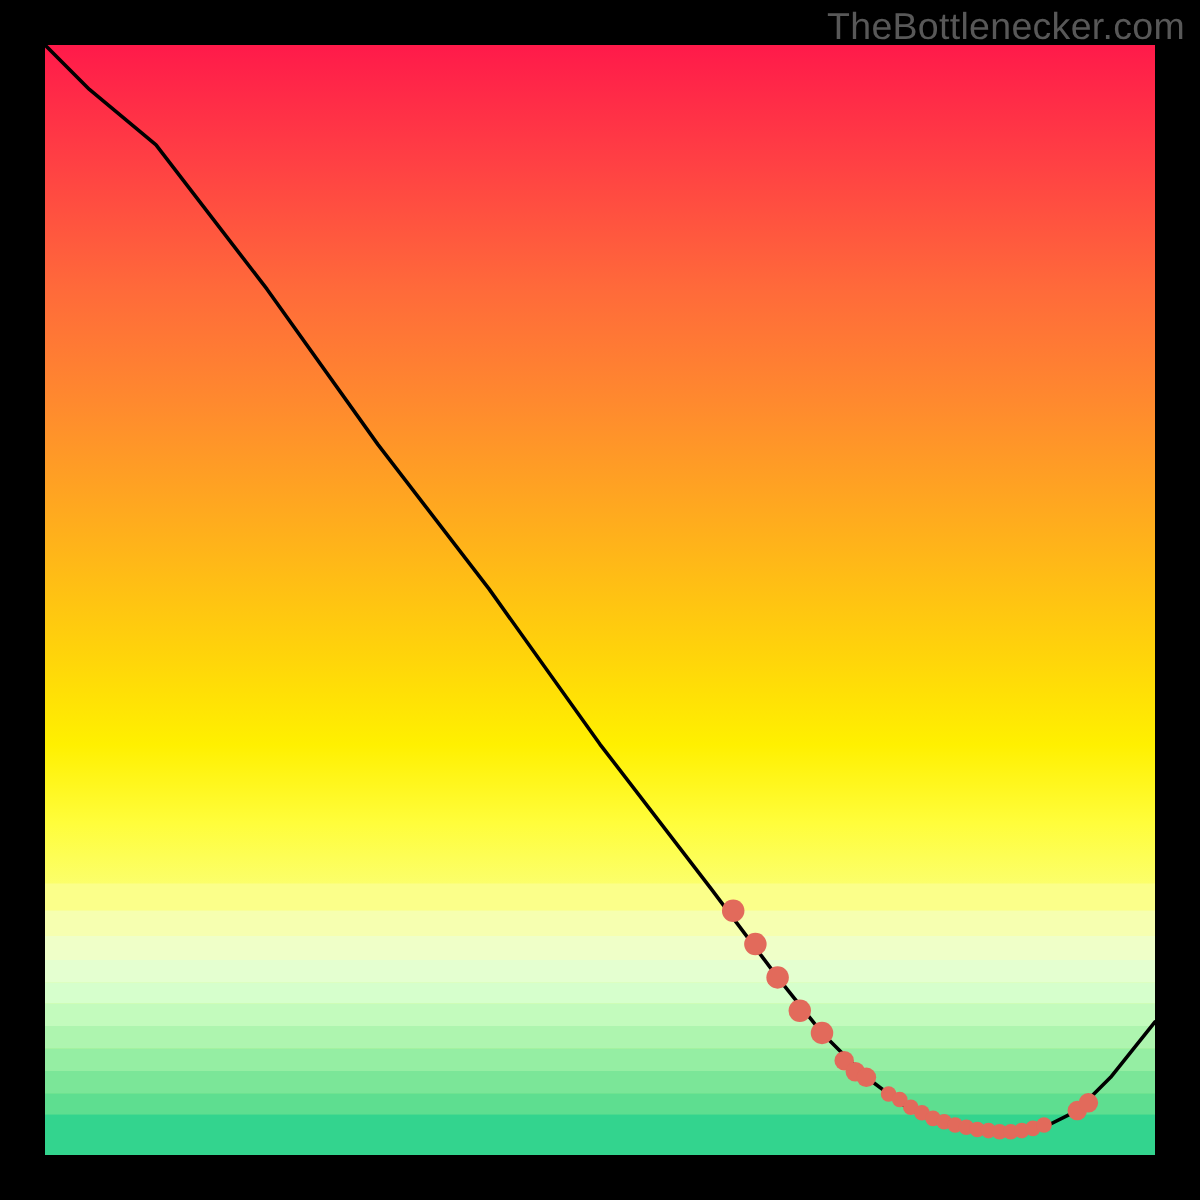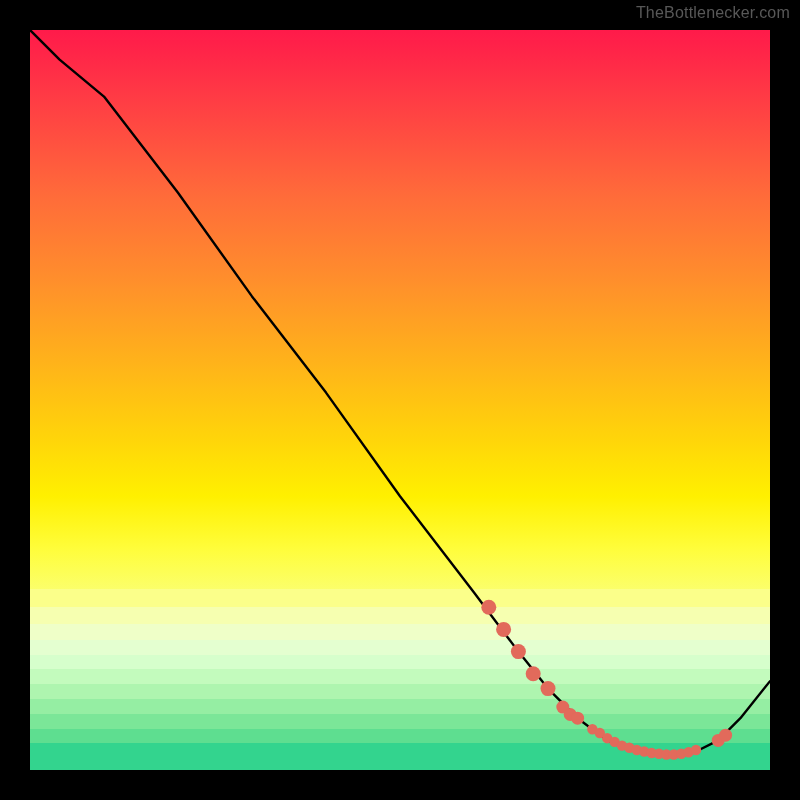--- a/index.html
+++ b/index.html
@@ -15,21 +15,21 @@
     position: relative;
     width: 800px;
     height: 800px;
     background: #000;
   }
   .attribution {
     position: absolute;
     top: 4px;
     right: 10px;
     color: #585858;
-    font-size: 16px;
+    font-size: 25px;
     font-weight: 500;
     letter-spacing: 0.2px;
   }
   .plot-area {
     position: absolute;
     left: 30px;
     top: 30px;
     width: 740px;
     height: 740px;
     overflow: hidden;

